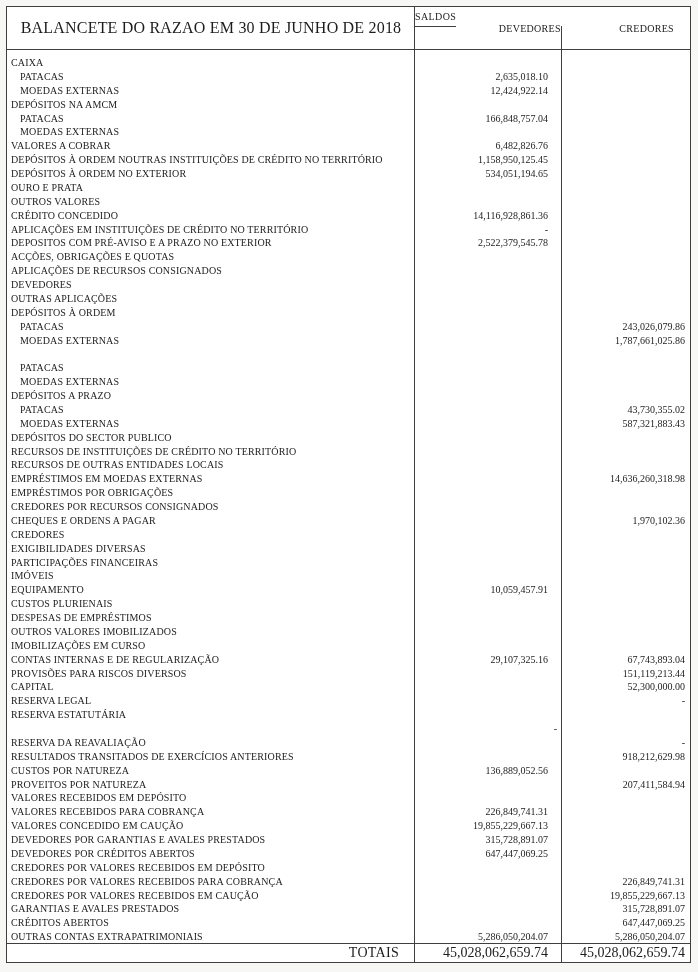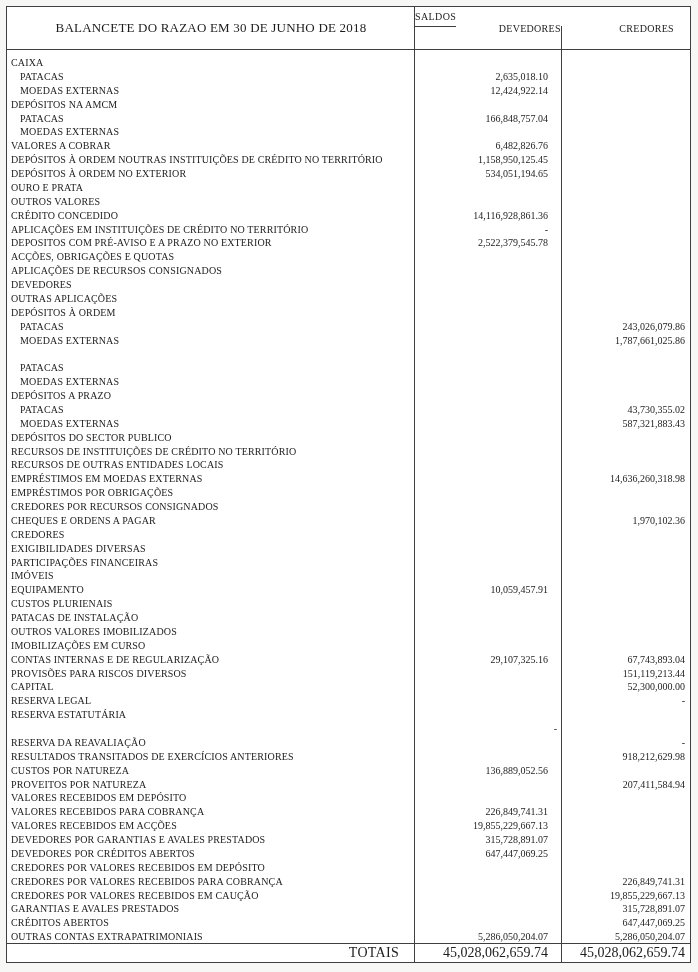--- a/index.html
+++ b/index.html
@@ -16,21 +16,21 @@
   }
   
   .vline{position:absolute;width:1px;background:#3f3f3f;}
   .vline-1{left:407px;top:0;bottom:0;}
   .vline-2{left:554px;top:19px;bottom:0;}
 
   
   .hdr{display:flex;height:42px;border-bottom:1px solid #3f3f3f;flex:none;}
   .hdr-title{
     width:408px;flex:none;display:flex;align-items:center;justify-content:center;
-    font-size:13px;letter-spacing:.2px;text-align:center;padding:0 10px;box-sizing:border-box;
+    font-size:16px;letter-spacing:.2px;text-align:center;padding:0 10px;box-sizing:border-box;
   }
   .hdr-right{flex:1;display:flex;text-align:right;}
   .hdr-saldos{
     height:19px;flex:none;border-bottom:1px solid #3f3f3f;
     display:flex;align-items:center;justify-content:center;font-size:10px;letter-spacing:.4px;
   }
   .hdr-cols{flex:1;display:flex;}
   .hdr-col{display:flex;align-items:center;justify-content:center;font-size:10px;letter-spacing:.3px;}
   .hdr-col.dev{width:147px;flex:none;}
   .hdr-col.cred{flex:1;}
@@ -307,21 +307,21 @@
     <div class="cell cred"></div>
   </div>
 
   <div class="row">
     <div class="cell label">CUSTOS PLURIENAIS</div>
     <div class="cell dev"></div>
     <div class="cell cred"></div>
   </div>
 
   <div class="row">
-    <div class="cell label">PATACAS DE INSTALAÇÃO</div>
+    <div class="cell label">DESPESAS DE EMPRÉSTIMOS</div>
     <div class="cell dev"></div>
     <div class="cell cred"></div>
   </div>
 
   <div class="row">
     <div class="cell label">OUTROS VALORES IMOBILIZADOS</div>
     <div class="cell dev"></div>
     <div class="cell cred"></div>
   </div>
 
@@ -396,21 +396,21 @@
     <div class="cell cred"></div>
   </div>
 
   <div class="row">
     <div class="cell label">VALORES RECEBIDOS PARA COBRANÇA</div>
     <div class="cell dev">226,849,741.31</div>
     <div class="cell cred"></div>
   </div>
 
   <div class="row">
-    <div class="cell label">VALORES RECEBIDOS EM ACÇÕES</div>
+    <div class="cell label">VALORES CONCEDIDO EM CAUÇÃO</div>
     <div class="cell dev">19,855,229,667.13</div>
     <div class="cell cred"></div>
   </div>
 
   <div class="row">
     <div class="cell label">DEVEDORES POR GARANTIAS E AVALES PRESTADOS</div>
     <div class="cell dev">315,728,891.07</div>
     <div class="cell cred"></div>
   </div>
 

